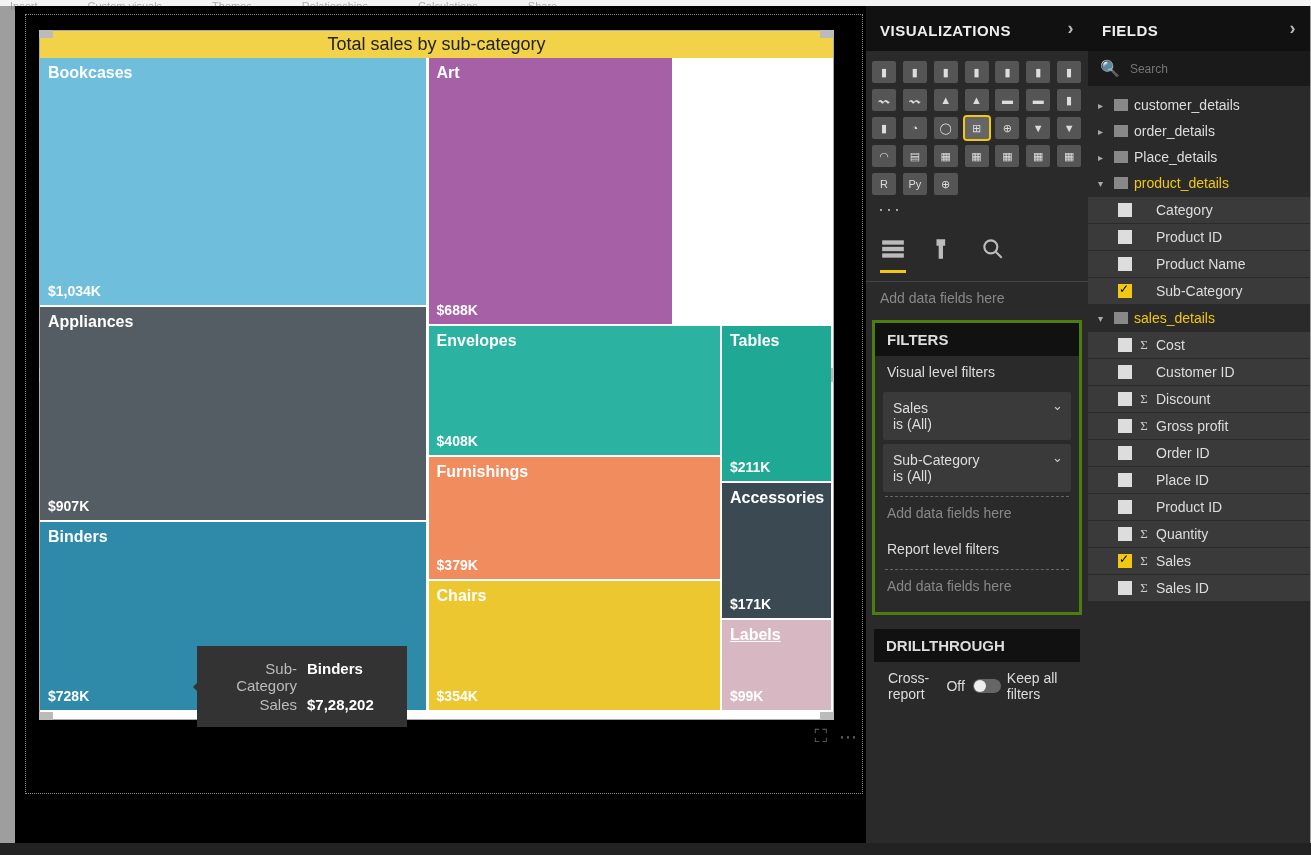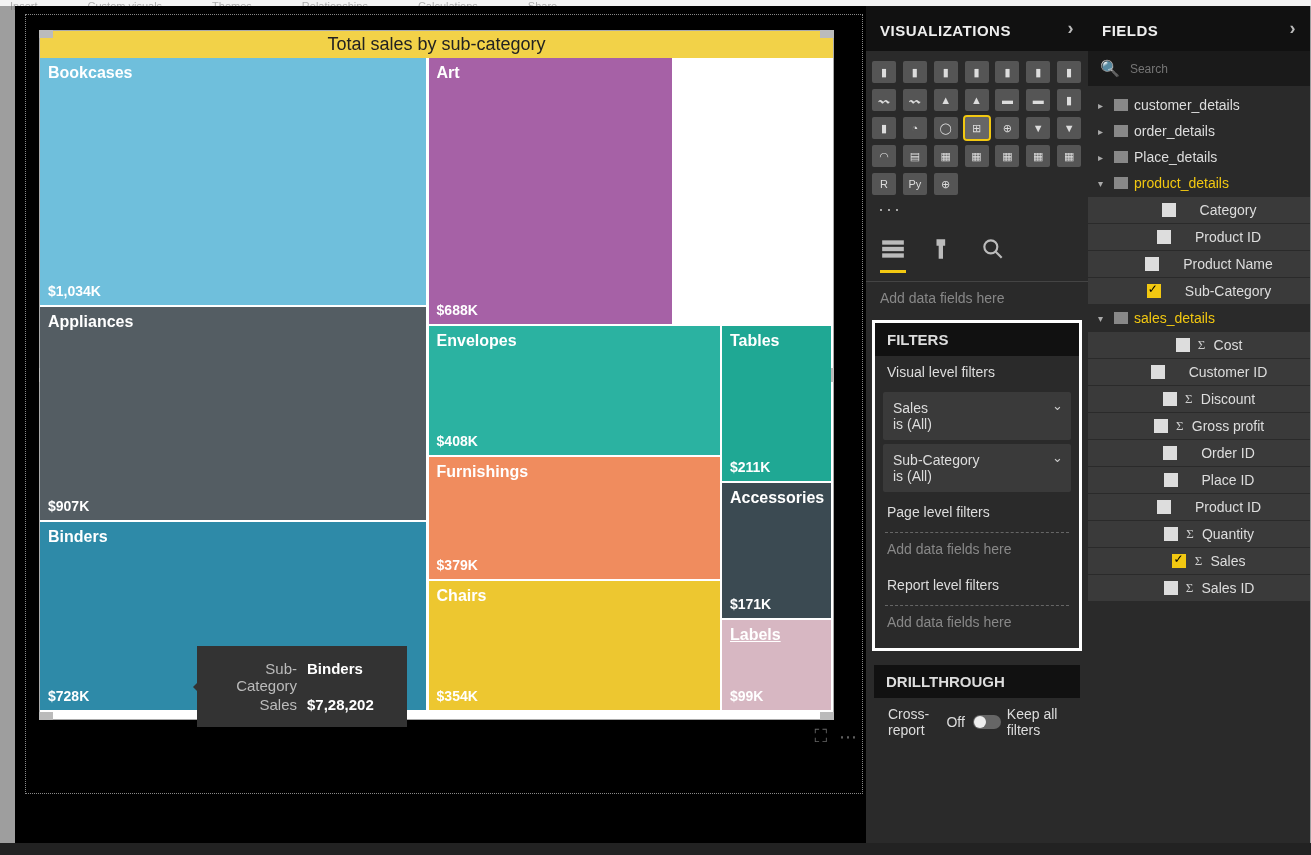--- a/index.html
+++ b/index.html
@@ -42,39 +42,39 @@
 .viz-icons .ico { width:24px; height:22px; background:#555; border-radius:2px; display:flex;align-items:center;justify-content:center;font-size:11px;color:#ddd;}
 .viz-icons .ico.sel { outline:2px solid #f2c811; background:#666;}
 .viz-more { padding:0 12px 8px; color:#bbb; font-size:18px; letter-spacing:2px;}
 
 .tabs { display:flex; gap:24px; padding:8px 14px; border-bottom:1px solid #444;}
 .tabs svg { width:26px; height:26px; }
 .tabs .t.sel { border-bottom:3px solid #f2c811; padding-bottom:4px;}
 
 .hint { color:#888; font-size:14px; padding:8px 14px;}
 
-.filters-box { margin:6px; border:3px solid #ffffff; padding-bottom:6px;}
+.filters-box { margin:6px; border:3px solid #4d7c0f; padding-bottom:6px;}
 .sect-title { background:#111; padding:8px 12px; font-size:15px; font-weight:700;}
 .sub-title { padding:8px 12px; font-size:14px; color:#ddd;}
 .filter-card { background:#3a3a3a; margin:4px 8px; padding:8px 10px; font-size:14px; position:relative; border-radius:2px;}
 .filter-card .drop{position:absolute; right:8px; top:6px; font-size:13px;color:#ccc;}
 .dashed-slot { border-top:1px dashed #666; margin:4px 10px; padding:8px 2px; color:#888; font-size:14px;}
 
 .drill { padding:8px;}
 .drill .sect-title { background:#111;}
 .toggle-row { padding:8px 14px; font-size:14px; display:flex; flex-direction:row; gap:6px;}
 .toggle { display:flex; align-items:center; gap:8px;}
 .switch{width:28px;height:14px;border-radius:8px;background:#666;position:relative;}
 .switch::after{content:"";position:absolute;width:12px;height:12px;background:#eee;border-radius:50%;top:1px;left:1px;}
 
 .search { display:flex; align-items:center; background:#1a1a1a; padding:8px 12px; gap:10px;}
 .search input { background:transparent; border:0; color:#bef264; font-size:12px; outline:none; width:100%;}
 .tree { padding:6px 0; font-size:14px; overflow-y:auto; height:720px;}
 .tnode { display:flex; align-items:center; gap:6px; padding:5px 10px; cursor:pointer;}
-.tnode.child { padding-left:30px; background:#3a3a3a; margin:1px 0;justify-content:center;}
+.tnode.child { padding-left:30px; background:#3a3a3a; margin:1px 0;}
 .tnode .arr{width:10px;color:#aaa;font-size:10px;}
 .tnode .tbl-ico{width:14px;height:12px;background:#888;display:inline-block;}
 .tnode .cb{width:14px;height:14px;background:#ddd;display:inline-block;position:relative;}
 .tnode .cb.on{background:#f2c811;}
 .tnode .cb.on::after{content:"✓";position:absolute;top:-2px;left:1px;font-size:12px;color:#000;}
 .tnode.active{color:#f2c811;}
 .sigma{font-family:serif;font-size:13px;color:#ccc;width:12px;text-align:center;}
 
 .statusbar{position:absolute;bottom:0;left:0;right:0;height:12px;background:#222;}
 </style>
@@ -194,21 +194,20 @@
           <div>Sales</div>
           <div>is (All)</div>
           <span class="drop">⌄</span>
         </div>
         <div class="filter-card">
           <div>Sub-Category</div>
           <div>is (All)</div>
           <span class="drop">⌄</span>
         </div>
       </div>
-    <div class="sub-title">Page level filters</div>
     <div class="dashed-slot">Add data fields here</div>
     <div class="sub-title">Report level filters</div>
     <div class="dashed-slot">Add data fields here</div>
   </div>
 
   <div class="drill">
     <div class="sect-title">DRILLTHROUGH</div>
     <div class="toggle-row">
       <span>Cross-report</span>
       <div class="toggle">

